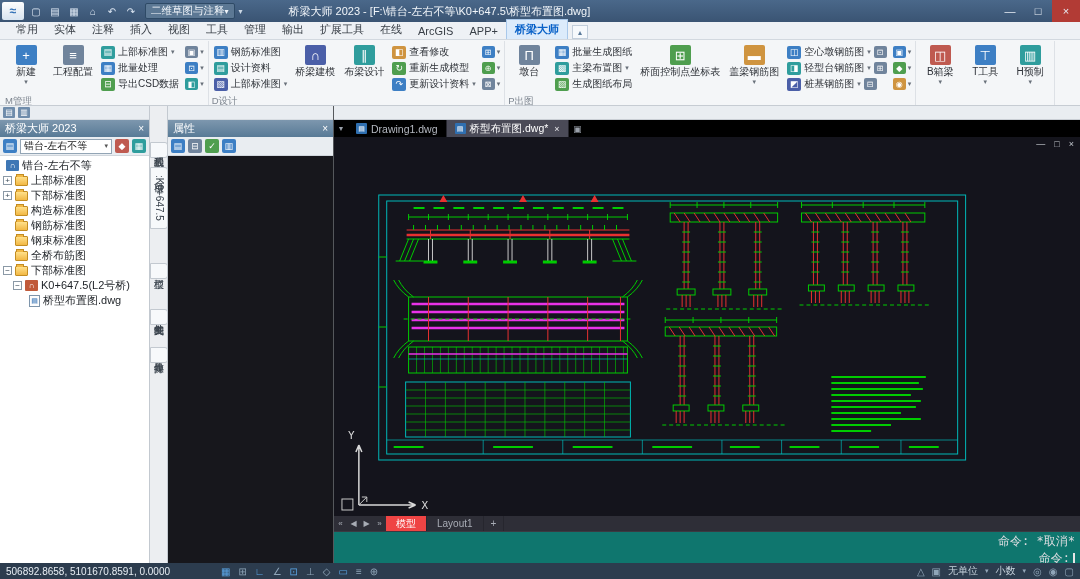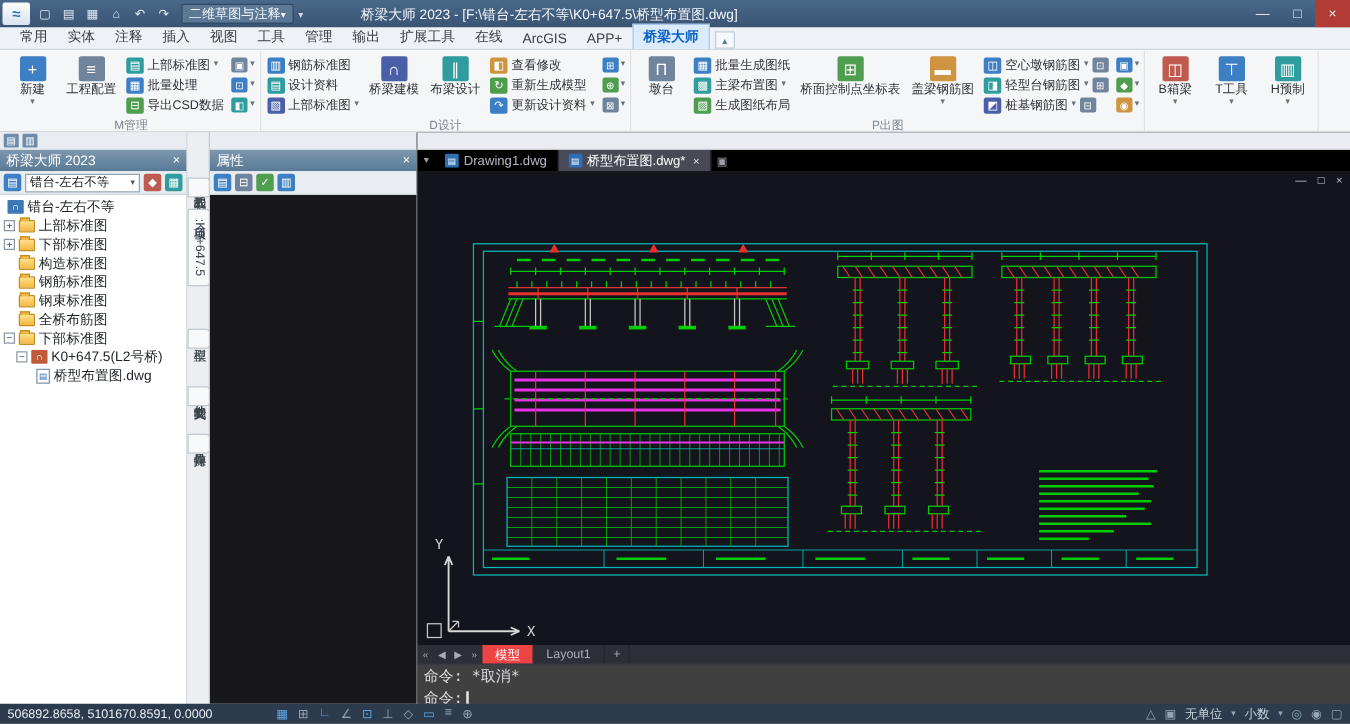--- a/index.html
+++ b/index.html
@@ -30,21 +30,21 @@
     padding-left:8px; flex:none; }
   .rtab { padding:2px 8px 2px; font-size:11px; color:#3a4048; white-space:nowrap; }
   .rtab.active { color:#0a62c8; background:#dcebfb; border:1px solid #a9c8ea; border-bottom:none; font-weight:bold; }
   .ribbon-toggle { width:16px; height:14px; margin-left:4px; font-size:8px; color:#5a7a9a;
     display:flex; align-items:center; justify-content:center; border:1px solid #c2cedb; background:#f6f9fc; }
 
   
   .ribbon { height:66px; background:#f4f6f8; border-bottom:1px solid #c6ccd3; display:flex; padding:1px 2px 0; flex:none; }
   .rgroup { display:flex; flex-direction:column; border-right:1px solid #dde1e6; padding:0 3px; }
   .rgroup-body { flex:1; display:flex; align-items:stretch; gap:3px; padding-top:1px; }
-  .rgroup-label { height:13px; text-align:center; font-size:9.5px; color:#7d858f; line-height:13px; white-space:nowrap; }
+  .rgroup-label { height:13px; font-size:9.5px; color:#7d858f; line-height:13px; white-space:nowrap; }
   .ricon { display:inline-flex; align-items:center; justify-content:center; border-radius:2px; color:#fff; flex:none; }
   .i22 { width:21px; height:20px; font-size:13px; }
   .i14 { width:14px; height:13px; font-size:9px; }
   .i13 { width:13px; height:12px; font-size:8px; }
   .c-blue{background:#3d7fc4} .c-teal{background:#2f9d9d} .c-green{background:#4f9e4f}
   .c-steel{background:#70849c} .c-navy{background:#4b5fa8} .c-orange{background:#cf9440} .c-red{background:#bf5a50}
   .rbig { display:flex; flex-direction:column; align-items:center; justify-content:flex-start; gap:1px;
     padding:3px 3px 0; font-size:10px; color:#2e3238; min-width:42px; }
   .rbig .lbl { white-space:nowrap; line-height:11px; }
   .caret { font-size:7px; color:#68707a; line-height:8px; }
@@ -117,23 +117,23 @@
   .w{stroke:#c8c8c8;fill:none;stroke-width:1} .w2{stroke:#d8d8d8;fill:none;stroke-width:1.5}
   .dash{stroke-dasharray:4 3}
   .axis-label{fill:#d8d8d8;font-family:"DejaVu Sans Mono",monospace;font-size:11px}
 
   .layoutbar { height:15px; background:#2e2e37; display:flex; align-items:center; color:#a8acb5; font-size:10px; flex:none; }
   .lnav { width:13px; text-align:center; font-size:8px; }
   .ltab { padding:0 10px; height:100%; display:flex; align-items:center; border-right:1px solid #26262e; }
   .ltab.active { background:#ef4444; color:#fff; }
   .ltab.add { padding:0 7px; }
 
-  .cmd { height:32px; background:#404040; border-top:1px solid #3a3a42; color:#dcdce0;
+  .cmd { height:32px; background:#0f766e; border-top:1px solid #3a3a42; color:#dcdce0;
     font-family:"DejaVu Sans Mono",monospace; font-size:12px; padding:1px 5px; display:flex;
-    flex-direction:column; justify-content:space-around; flex:none; }
+    flex-direction:column; justify-content:space-around; flex:none;text-align:right; }
   .caret-block { display:inline-block; width:2px; height:11px; background:#e6e6e6; margin-left:3px; vertical-align:middle; }
 
   
   .statusbar { height:16px; background:#2c3c4e; color:#c6d2dc; display:flex; align-items:center; gap:10px;
     font-size:10px; padding:0 6px; flex:none; }
   .coords { color:#e8eef4; min-width:205px; }
   .sicons { display:flex; gap:8px; color:#8fa5b8; font-size:10px; }
   .sicons .on { color:#5aa5e6; }
   .sright { margin-left:auto; display:flex; align-items:center; gap:7px; color:#c6d2dc; }
   .sright .cv { font-size:7px; color:#93a6b8; }

